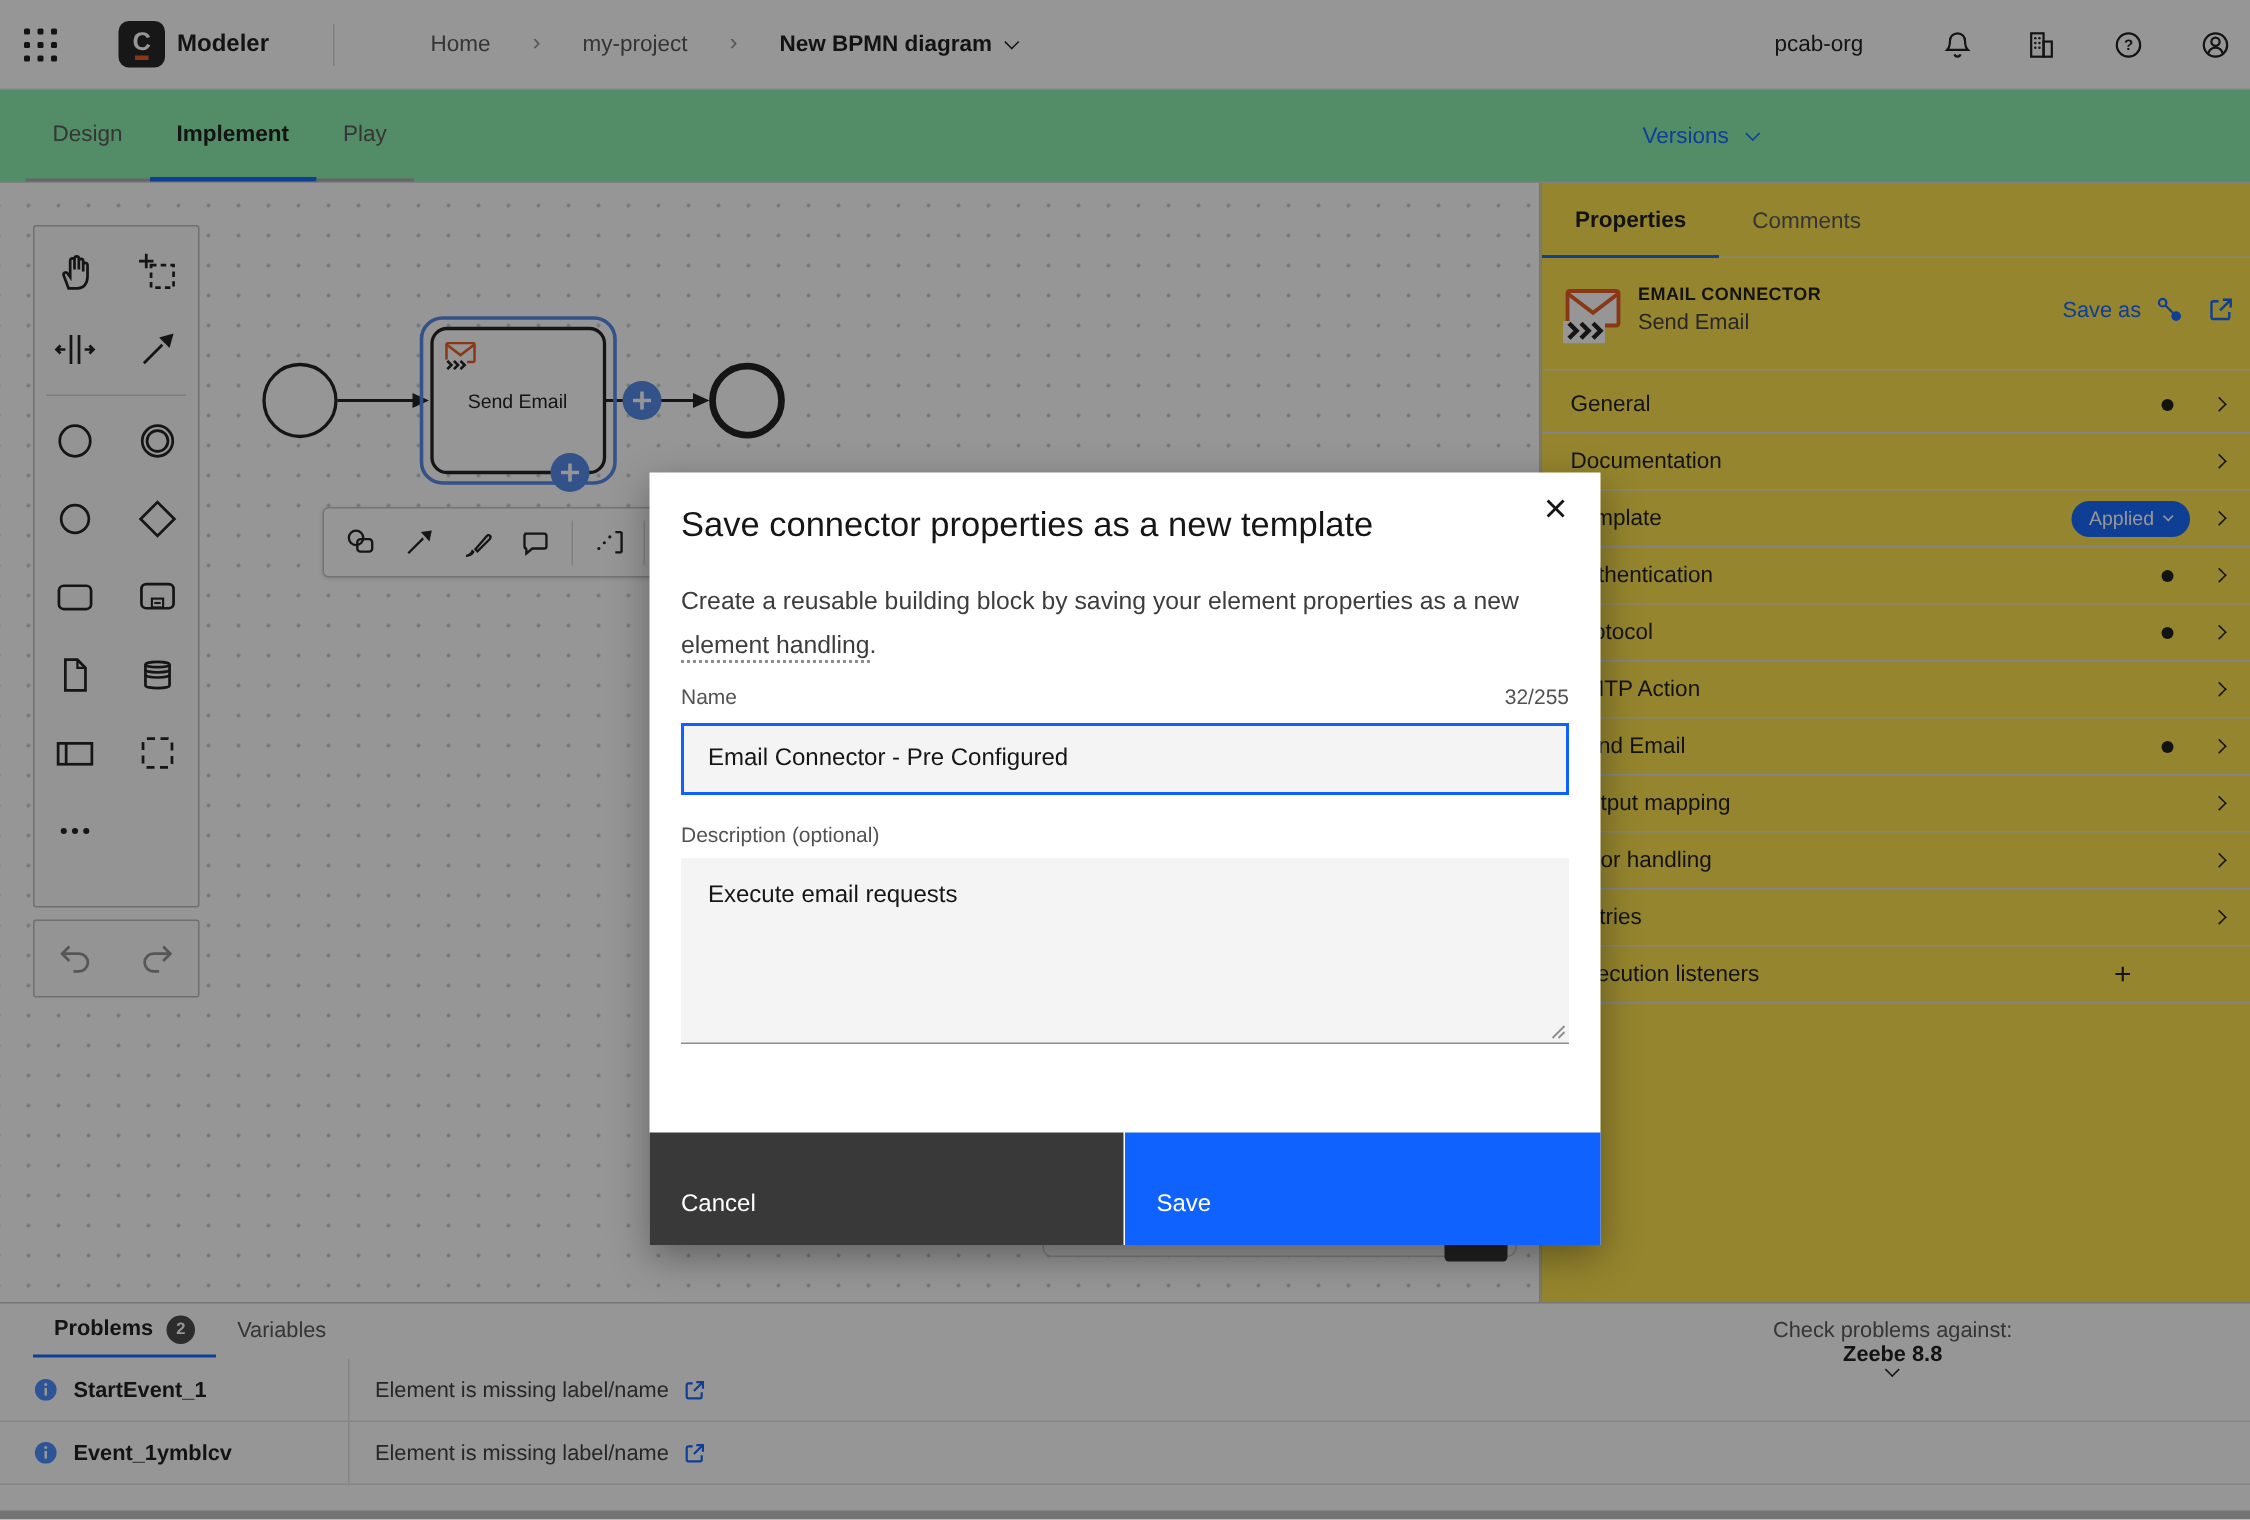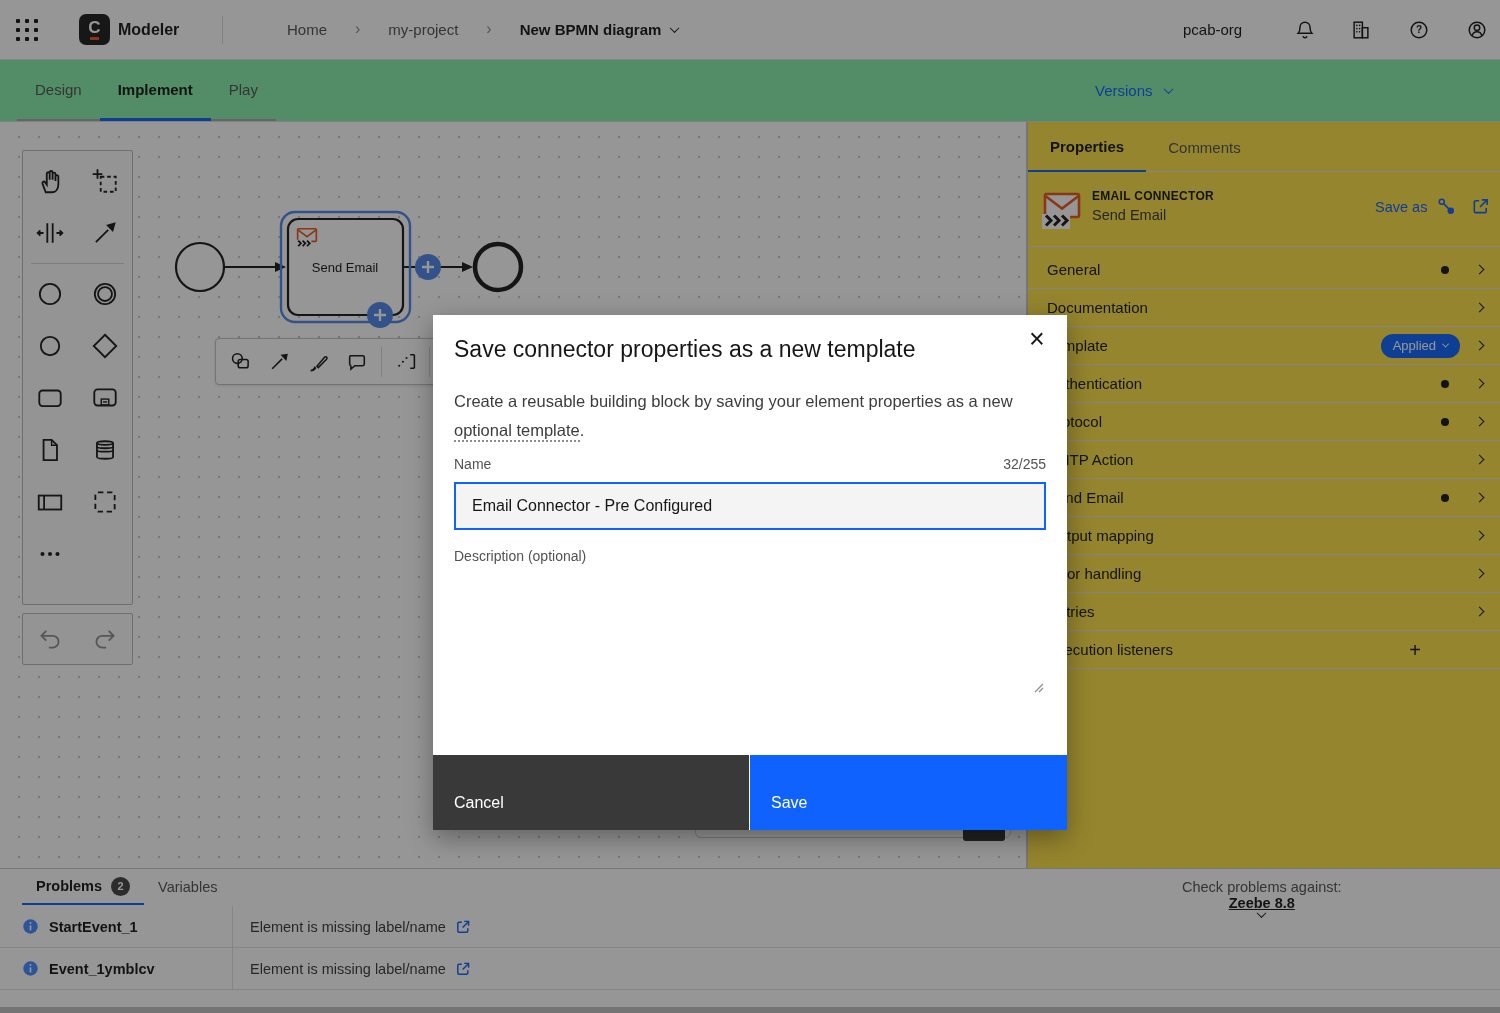--- a/index.html
+++ b/index.html
@@ -85,21 +85,21 @@
   .badge .cv{width:5px;height:5px;border-width:1.6px;}
   .pplus{font-size:20px;color:var(--ink);margin-right:64px;font-weight:400;line-height:1;}
 
   
   #bottom{left:0;top:868px;width:1500px;height:145px;background:#fff;border-top:1px solid var(--line2);}
   .btabs{left:22px;top:0;height:36px;display:flex;}
   .btab{display:flex;align-items:center;gap:9px;padding:0 14px;font-size:14.5px;color:var(--ink2);height:36px;}
   .btab.active{color:var(--ink);font-weight:bold;border-bottom:2px solid var(--blue);}
   .cnt-badge{width:19px;height:19px;border-radius:50%;background:#424242;color:#fff;font-size:11px;font-weight:bold;display:flex;align-items:center;justify-content:center;}
   .check-against{left:1182px;top:10px;display:flex;align-items:center;font-size:14.5px;color:var(--ink2);flex-direction:column;}
-  .check-against b{color:var(--ink);text-decoration:underline;}
+  .check-against b{color:var(--ink);}
   .check-against .cv{color:var(--ink);}
   .problem-row{position:absolute;left:0;width:1500px;height:42px;border-bottom:1px solid var(--line);display:flex;}
   .pr-left{width:233px;display:flex;align-items:center;gap:10px;padding-left:22px;border-right:1px solid var(--line);}
   .pr-left b{font-size:14.5px;color:var(--ink);}
   .pr-right{display:flex;align-items:center;gap:9px;padding-left:17px;font-size:14.5px;color:var(--ink3);}
   #bottom-edge{left:0;top:1007px;width:1500px;height:6px;background:#c2c2c2;}
 
   
   #overlay{left:0;top:0;width:1500px;height:1013px;background:rgba(15,15,15,.44);z-index:40;}
   #modal{left:433px;top:315px;width:634px;height:515px;background:#fff;z-index:50;box-shadow:0 8px 24px rgba(0,0,0,.35);}
@@ -511,27 +511,28 @@
     </div>
   </div>
 </div>
 <div id="bottom-edge" class="abs"></div>
 
 <div id="overlay" class="abs"></div>
 
 <div id="modal" class="abs">
   <div class="m-close">×</div>
   <div class="m-title">Save connector properties as a new template</div>
-  <div class="m-body"><span>Create a reusable building block by saving your element properties as a new </span><span class="m-link">optional template</span><span>.</span></div>
+  <div class="m-body"><span>Create a reusable building block by saving your element properties as a new </span><span class="m-link">element handling</span><span>.</span></div>
   <div class="m-namerow">
     <span>Name</span>
     <span>32/255</span>
   </div>
   <input class="m-input" value="Email Connector - Pre Configured" style="">
   <div class="m-desclabel">Description (optional)</div>
+  <textarea class="m-textarea" style="">Execute email requests</textarea>
   <svg class="m-resize" viewBox="0 0 12 12">
       <path d="M11 3 3 11M11 7 7 11" stroke="#8d8d8d" stroke-width="1.2"></path>
     </svg>
   <div class="m-footer">
     <button class="m-btn m-cancel">Cancel</button>
     <button class="m-btn m-save">Save</button>
   </div>
 </div>
 
 </body></html>

